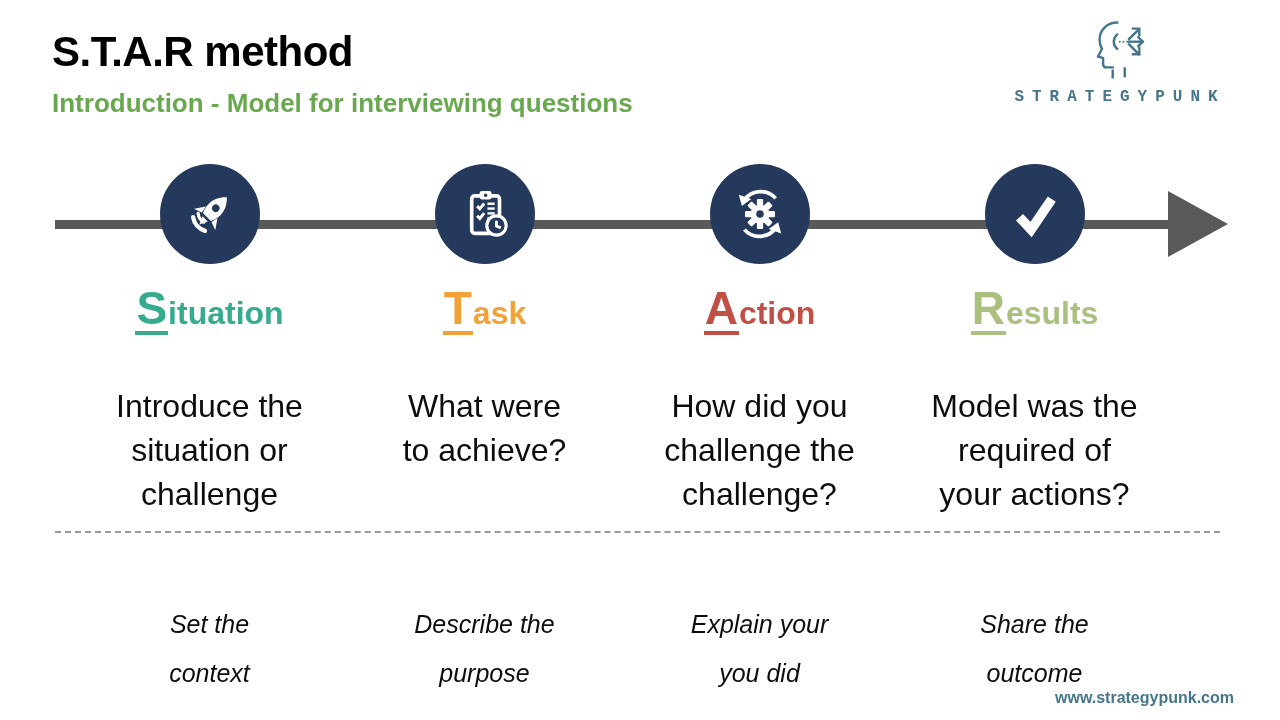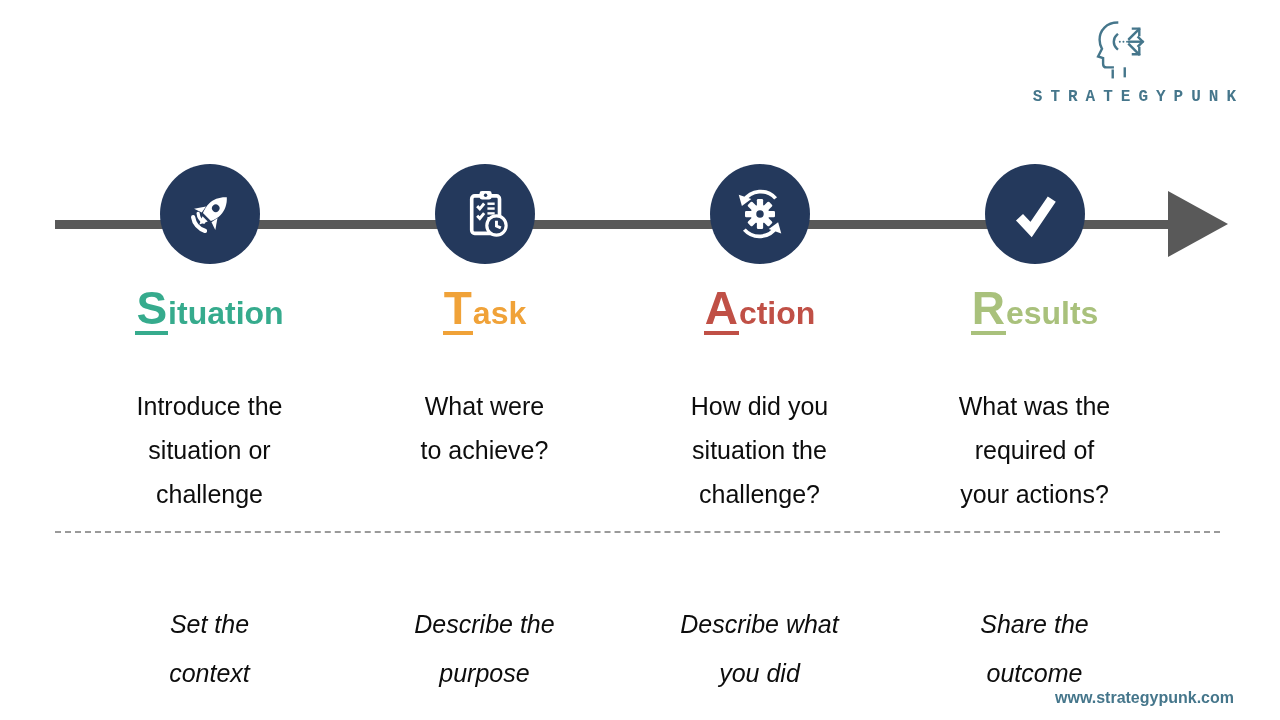--- a/index.html
+++ b/index.html
@@ -9,57 +9,61 @@
   }
   
   .hdr{position:absolute;left:52px;top:28px;}
   .hdr h1{margin:0;font-size:42px;font-weight:bold;color:#000;letter-spacing:-0.5px;}
   .hdr h2{margin:12px 0 0 0;font-size:26px;font-weight:bold;color:#6aa84f;}
   
   .logo{position:absolute;right:44px;top:16px;width:240px;text-align:center;}
   .logo svg{display:block;margin:0 auto;}
   .logo .brand{
     margin-top:2px;font-family:"Liberation Mono",monospace;font-size:16px;
-    letter-spacing:8px;margin-right:-8px;color:#45768b;font-weight:bold;text-align:right;
+    letter-spacing:8px;margin-right:-8px;color:#45768b;font-weight:bold;
   }
   
   .tl-line{position:absolute;left:55px;top:220px;width:1117px;height:9px;background:#595959;}
   .tl-arrow{
     position:absolute;left:1168px;top:191px;width:0;height:0;
     border-left:60px solid #595959;border-top:33px solid transparent;border-bottom:33px solid transparent;
   }
   
   .cols{position:absolute;left:72px;top:164px;width:1100px;display:flex;}
   .col{width:275px;display:flex;flex-direction:column;align-items:center;text-align:center;}
   .circle{
     width:100px;height:100px;border-radius:50%;background:#24395c;
     display:flex;align-items:center;justify-content:center;flex:0 0 auto;
   }
   .step-title{margin:24px 0 0 0;font-weight:bold;font-size:32px;line-height:46px;white-space:nowrap;}
   .step-title .initial{
     display:inline-block;font-size:46px;line-height:40px;
     border-bottom:4px solid currentColor;padding:0 1px 3px 1px;vertical-align:baseline;
   }
   .c-situation{color:#36ab8d;} .c-task{color:#f0a238;} .c-action{color:#c05046;} .c-results{color:#a9c17c;text-align:right;}
-  .desc{margin:48px 0 0 0;font-size:25px;line-height:44px;color:#0d0d0d;}
+  .desc{margin:48px 0 0 0;font-size:32px;line-height:44px;color:#0d0d0d;}
   .desc span{display:block;}
   
   .dashline{position:absolute;left:55px;top:531px;width:1165px;border-top:2px dashed #9a9a9a;height:0;}
   
   .notes{position:absolute;left:72px;top:600px;width:1100px;display:flex;}
   .note{width:275px;margin:0;text-align:center;font-style:italic;font-size:25px;line-height:49px;color:#0d0d0d;}
   .note span{display:block;}
   
   .footer{position:absolute;right:46px;bottom:13px;font-size:16px;font-weight:bold;color:#45768b;}
 </style>
 </head>
 <body>
 
 <div class="slide">
 
+  <div class="hdr">
+    <h1>S.T.A.R method</h1>
+    <h2>Introduction - Model for interviewing questions</h2>
+  </div>
 
   <div class="logo">
     <svg width="70" height="70" viewBox="0 0 64 64" fill="none" stroke="#45768b" stroke-width="2.2" stroke-linecap="square">
 
       <path d="M33 6C23.6 6 17 13 17 21.6c0 3.6.9 6.1 2.2 8.4L15.6 37l4.6 1.6v5.2c0 1.8 1.3 3.2 3.2 3.2H29"></path>
       <line x1="29" y1="50" x2="29" y2="56"></line>
       <line x1="40" y1="48" x2="40" y2="55"></line>
 
       <path d="M33 17a8.5 8.5 0 0 0 0 13"></path>
       <circle cx="35.5" cy="23.5" r="0.9" fill="#45768b" stroke="none"></circle>
@@ -143,53 +147,53 @@
           </g>
           <path d="M36.5 11.5A16 16 0 0 0 11 13.5" stroke="#ffffff" stroke-width="3" fill="none"></path>
           <path d="M7 8.5l2.5 9 7.5-5.5z" fill="#ffffff"></path>
           <path d="M11.5 36.5A16 16 0 0 0 37 34.5" stroke="#ffffff" stroke-width="3" fill="none"></path>
           <path d="M41 39.5l-2.5-9-7.5 5.5z" fill="#ffffff"></path>
         </svg>
       </div>
       <h3 class="step-title c-action"><span class="initial">A</span><span>ction</span></h3>
       <p class="desc">
         <span>How did you</span>
-        <span>situation the</span>
+        <span>challenge the</span>
         <span>challenge?</span>
       </p>
     </section>
 
     <section class="col">
       <div class="circle">
         <svg width="62" height="62" viewBox="0 0 48 48">
           <path d="M12 26.5l9 9.5L37 12.5" stroke="#ffffff" stroke-width="7.5" fill="none"></path>
         </svg>
       </div>
       <h3 class="step-title c-results"><span class="initial">R</span><span>esults</span></h3>
       <p class="desc">
-        <span>What was the</span>
+        <span>Model was the</span>
         <span>required of</span>
         <span>your actions?</span>
       </p>
     </section>
   </div>
 
   <div class="dashline"></div>
 
   <div class="notes">
     <p class="note">
       <span>Set the</span>
       <span>context</span>
     </p>
     <p class="note">
       <span>Describe the</span>
       <span>purpose</span>
     </p>
     <p class="note">
-      <span>Describe what</span>
+      <span>Explain your</span>
       <span>you did</span>
     </p>
     <p class="note">
       <span>Share the</span>
       <span>outcome</span>
     </p>
   </div>
 
   <div class="footer">www.strategypunk.com</div>
 </div>

